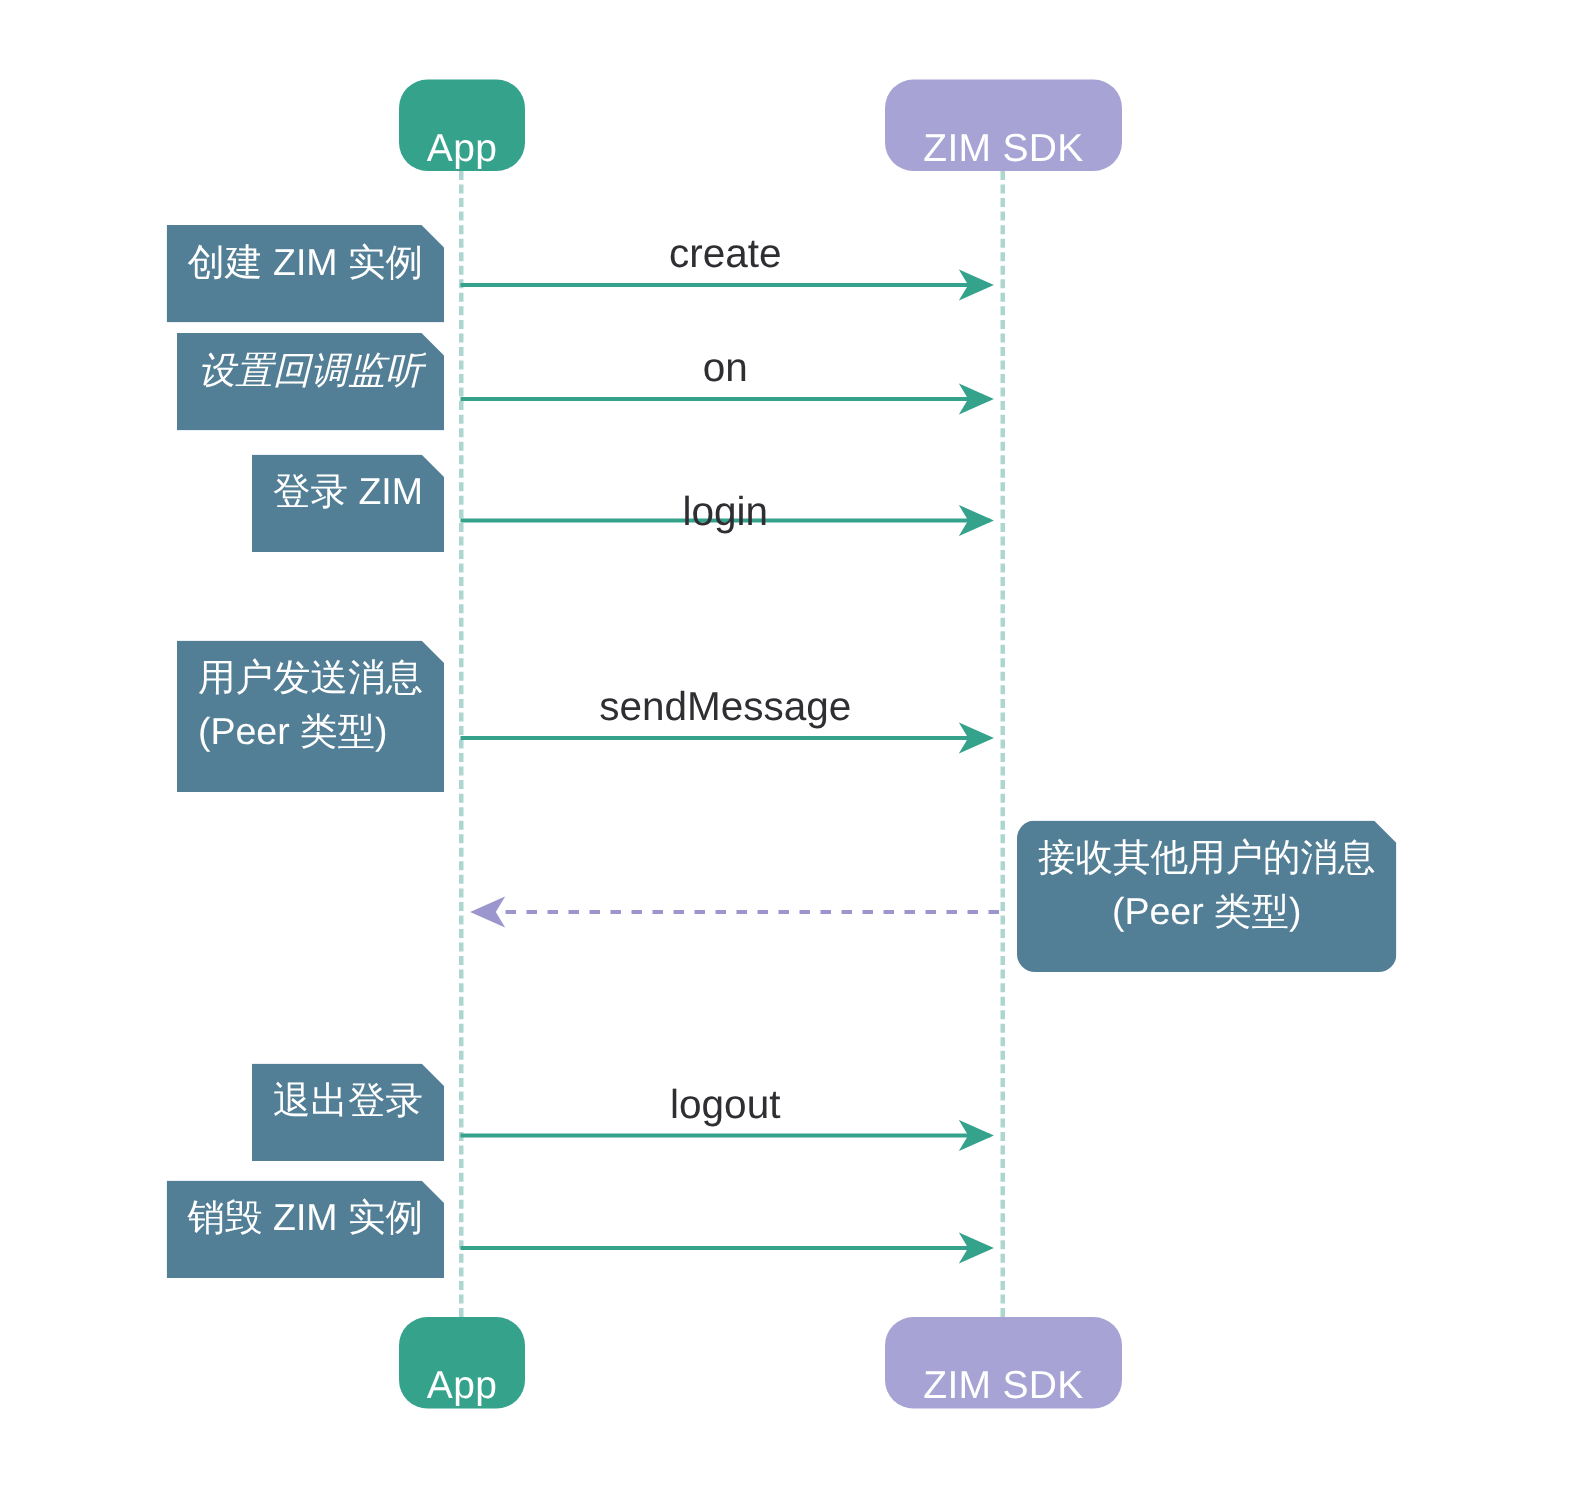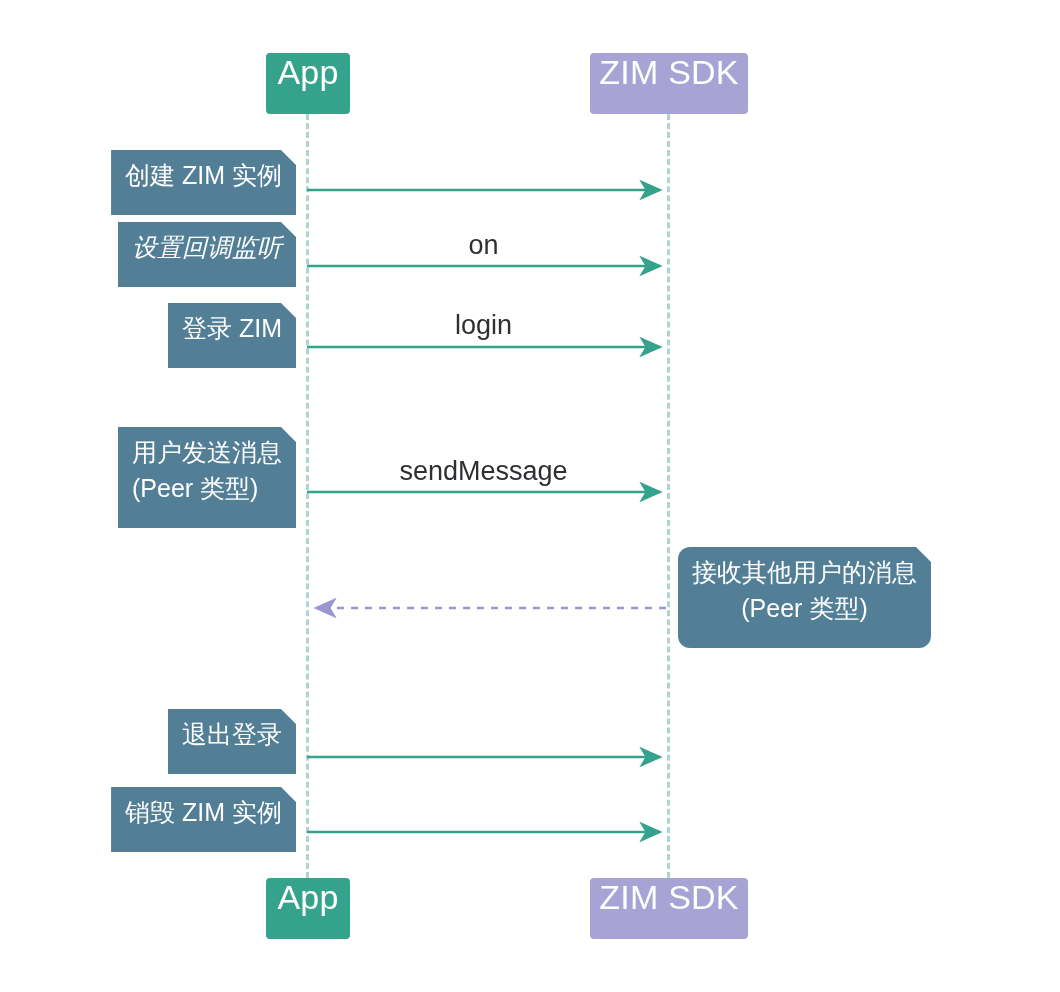--- a/index.html
+++ b/index.html
@@ -18,25 +18,25 @@
     position: absolute;
     left: 0; top: 0;
     width: 1060px;
     height: 992px;
   }
 
   
   .actor-box {
     position: absolute;
     display: flex;
-    align-items: flex-start;
+    align-items: flex-end;
     justify-content: center;
-    border-radius: 4px;
+    border-radius: 19px;
     color: #ffffff;
-    font-size: 34px;
+    font-size: 26px;
     letter-spacing: 0.2px;
     box-sizing: border-box;
   }
   .actor-app   { background: #35a28c; }
   .actor-sdk   { background: #a7a3d4; }
 
   .actor-app-top { left: 266px; top: 53px;  width: 84px;  height: 61px; }
   .actor-sdk-top { left: 590px; top: 53px;  width: 158px; height: 61px; }
   .actor-app-bot { left: 266px; top: 878px; width: 84px;  height: 61px; }
   .actor-sdk-bot { left: 590px; top: 878px; width: 158px; height: 61px; }
@@ -162,23 +162,25 @@
   <div class="note note-right-anchor note-l4">用户发送消息
 (Peer 类型)</div>
 
   <div class="note note-right-anchor note-l5">退出登录</div>
 
   <div class="note note-right-anchor note-l6">销毁 ZIM 实例</div>
 
   <div class="note note-rside">接收其他用户的消息
 (Peer 类型)</div>
 
+  <div class="msg-label" style="left:307px; top:154px; width:353px;">create</div>
 
   <div class="msg-label" style="left:307px; top:230px; width:353px;">on</div>
 
-  <div class="msg-label" style="left:307px; top:310px; width:353px;">login</div>
+  <div class="msg-label" style="left:307px; top:326px; width:353px;">login</div>
 
   <div class="msg-label" style="left:307px; top:456px; width:353px;">sendMessage</div>
 
 
+  <div class="msg-label" style="left:307px; top:721px; width:353px;">logout</div>
 
 
 </div>
 
 </body></html>

